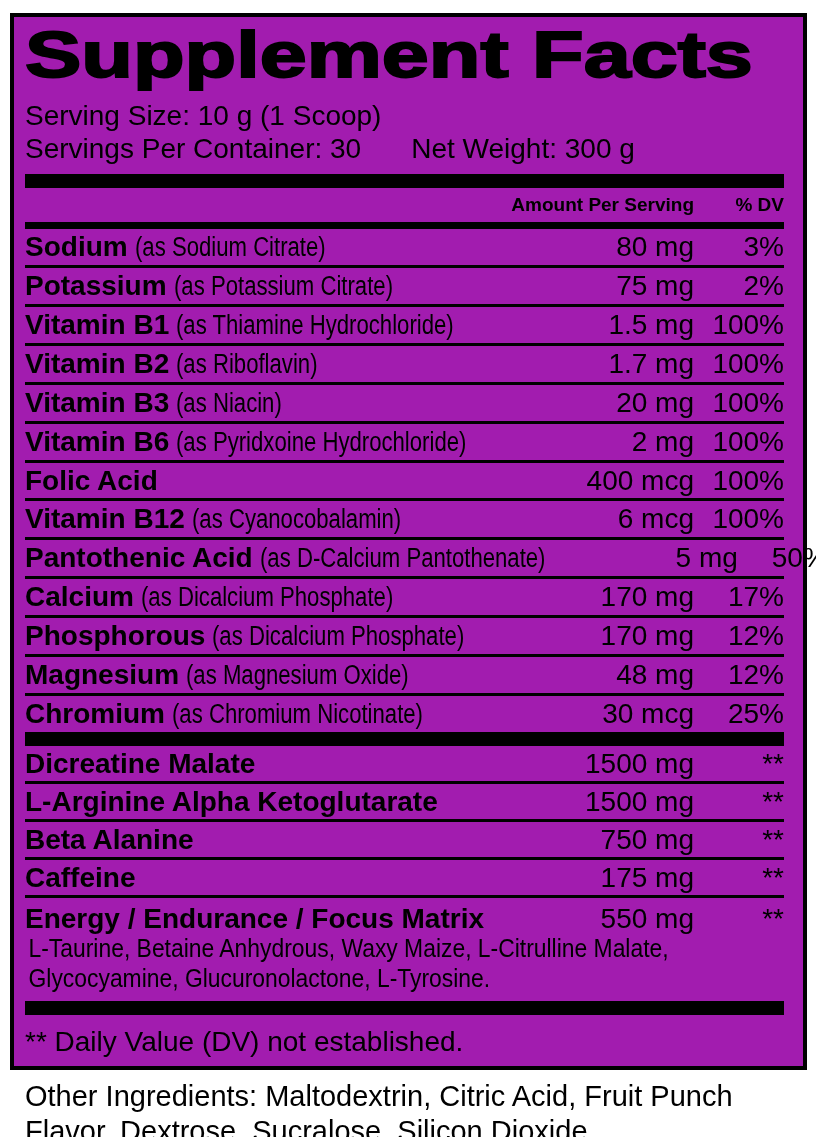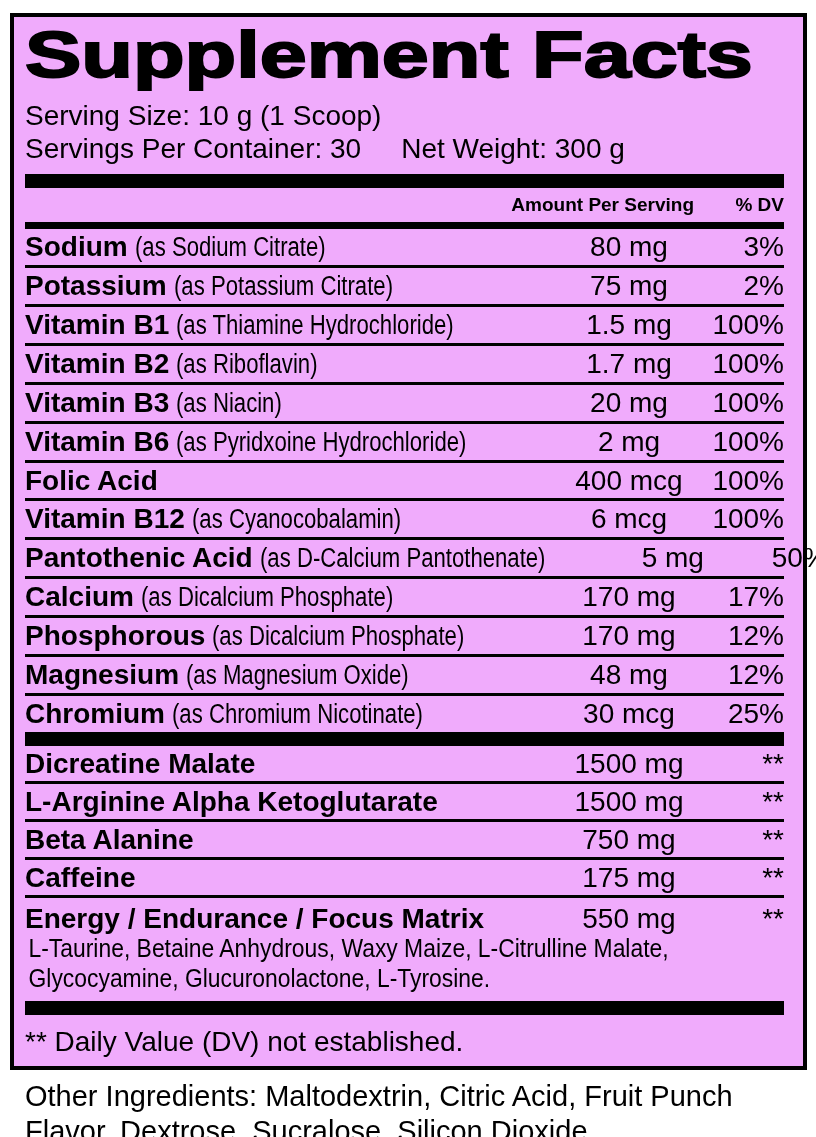--- a/index.html
+++ b/index.html
@@ -8,49 +8,49 @@
     background:#fff;color:#000;
     font-family:"Liberation Sans", sans-serif;
     -webkit-font-smoothing:antialiased;
   }
   .box{
     box-sizing:border-box;
     margin:13px 0 0 10px;
     width:797px;
     border:4px solid #000;
     padding:0 19px 0 11px;
-    background:#f0abfc;
+    background:#a21caf;
   }
   .title{
     font-weight:bold;
     font-size:65px;
     line-height:64px;
     margin:6px 0 12px 0;
     white-space:nowrap;
     transform:scaleX(1.30);
     transform-origin:0 50%;
     -webkit-text-stroke:2px #000;
     letter-spacing:0;
   }
   .sline{font-size:28px;line-height:33px}
-  .sline2{display:flex;gap:40px}
+  .sline2{display:flex;gap:50px}
   .b{font-weight:normal}
   .bar{background:#000}
   .bar.thick{height:14px}
   .bar.med{height:7px}
   .mt9{margin-top:9px}
   .thead{display:flex;align-items:baseline;font-weight:bold;font-size:19px;padding:6px 0 6px}
   .th-a{margin-left:auto;text-align:right}
   .th-d{width:90px;flex:none;text-align:right}
   .row{display:flex;align-items:baseline;font-size:28px;line-height:29px;padding:3px 0 3px;border-bottom:3px solid #000}
   .sec .row:last-child{border-bottom:0}
   .nm{flex:1 1 auto;white-space:nowrap;overflow:visible}
   .as{display:inline-block;font-size:27px;margin-left:7px;transform:scaleX(0.82);transform-origin:0 60%;white-space:nowrap}
   .as:empty{margin-left:0}
-  .amt{width:130px;flex:none;text-align:center}
+  .amt{width:130px;flex:none;text-align:right}
   .dv{width:90px;flex:none;text-align:right}
   .row-group{border-bottom:0}
   .rg-top{display:flex;align-items:baseline;font-size:28px;line-height:29px;padding:3px 0 0}
   .subline{font-size:26px;line-height:30px;padding-left:4px;white-space:nowrap;transform:scaleX(0.88);transform-origin:0 50%}
   .subwrap{padding-bottom:5px}
   .footnote{font-size:28px;line-height:30px;padding:12px 0 9px}
   .other{margin:9px 0 0 25px;font-size:29px;line-height:35px}
 </style>
 </head>
 <body>

